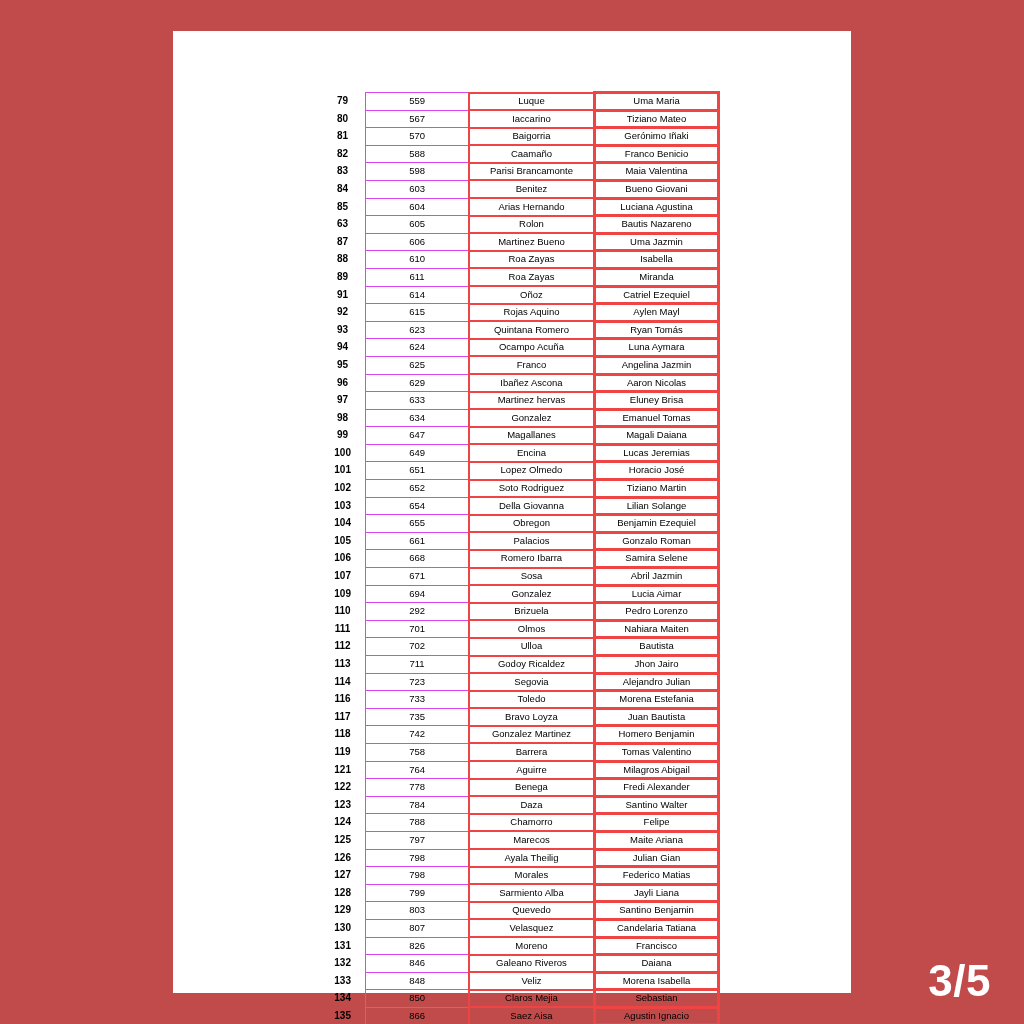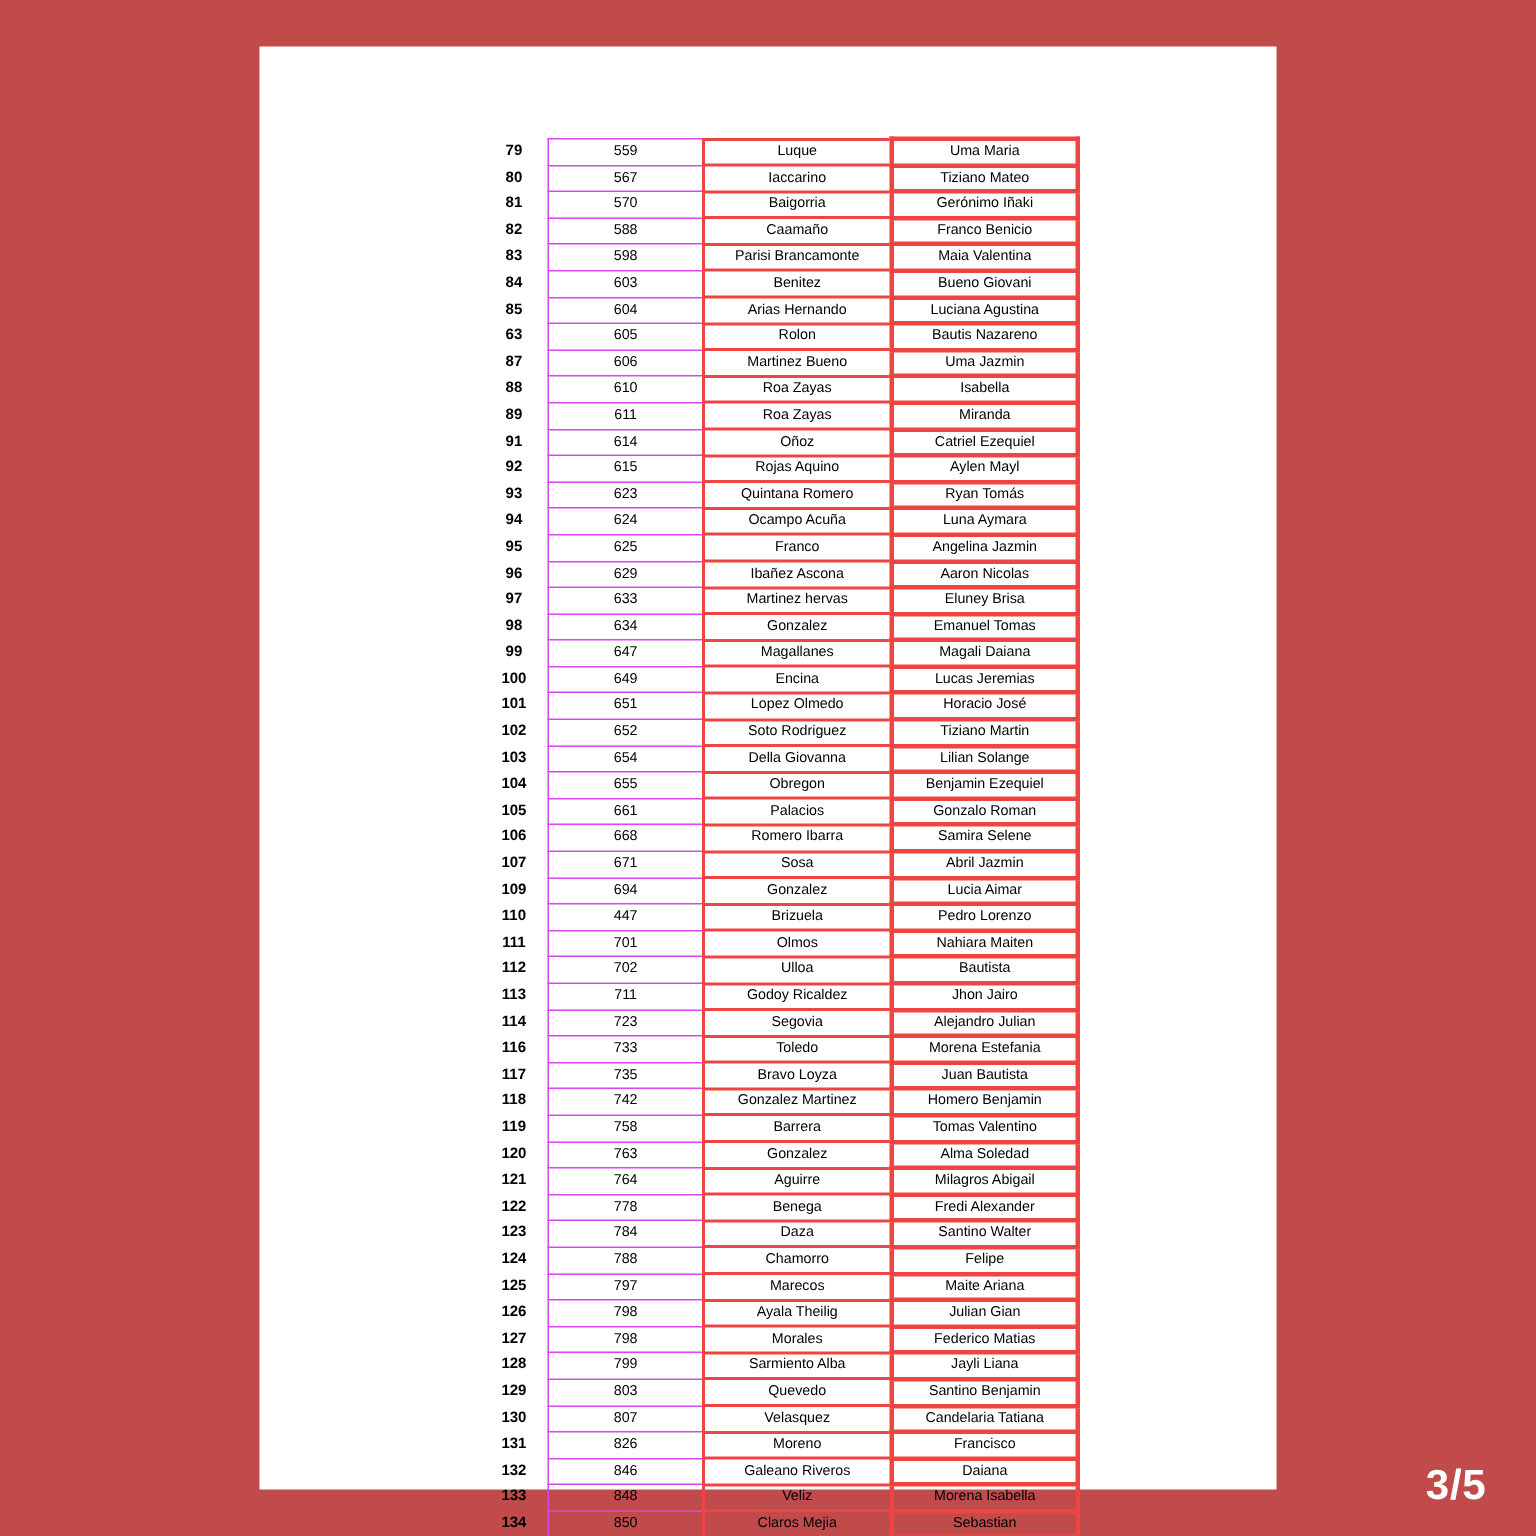--- a/index.html
+++ b/index.html
@@ -61,21 +61,21 @@
   }
   td.col-first {
     width: 125px;
     border: 3px solid #ef4444;
   }
   #page-counter {
     position: absolute;
     right: 33px;
     bottom: 18px;
     color: #ffffff;
-    font-size: 28px;
+    font-size: 44px;
     font-weight: bold;
     letter-spacing: 0.5px;
   }
 </style>
 </head>
 <body>
 
 <div id="page-sheet">
   <div id="doc-table-wrap">
     <table class="doc-table">
@@ -249,21 +249,21 @@
             <td class="col-first">Abril Jazmin</td>
           </tr>
           <tr>
             <td class="col-index">109</td>
             <td class="col-num">694</td>
             <td class="col-last">Gonzalez</td>
             <td class="col-first">Lucia Aimar</td>
           </tr>
           <tr>
             <td class="col-index">110</td>
-            <td class="col-num">447</td>
+            <td class="col-num">292</td>
             <td class="col-last">Brizuela</td>
             <td class="col-first">Pedro Lorenzo</td>
           </tr>
           <tr>
             <td class="col-index">111</td>
             <td class="col-num">701</td>
             <td class="col-last">Olmos</td>
             <td class="col-first">Nahiara Maiten</td>
           </tr>
           <tr>
@@ -300,26 +300,20 @@
             <td class="col-index">118</td>
             <td class="col-num">742</td>
             <td class="col-last">Gonzalez Martinez</td>
             <td class="col-first">Homero Benjamin</td>
           </tr>
           <tr>
             <td class="col-index">119</td>
             <td class="col-num">758</td>
             <td class="col-last">Barrera</td>
             <td class="col-first">Tomas Valentino</td>
-          </tr>
-          <tr>
-            <td class="col-index">120</td>
-            <td class="col-num">763</td>
-            <td class="col-last">Gonzalez</td>
-            <td class="col-first">Alma Soledad</td>
           </tr>
           <tr>
             <td class="col-index">121</td>
             <td class="col-num">764</td>
             <td class="col-last">Aguirre</td>
             <td class="col-first">Milagros Abigail</td>
           </tr>
           <tr>
             <td class="col-index">122</td>
             <td class="col-num">778</td>

